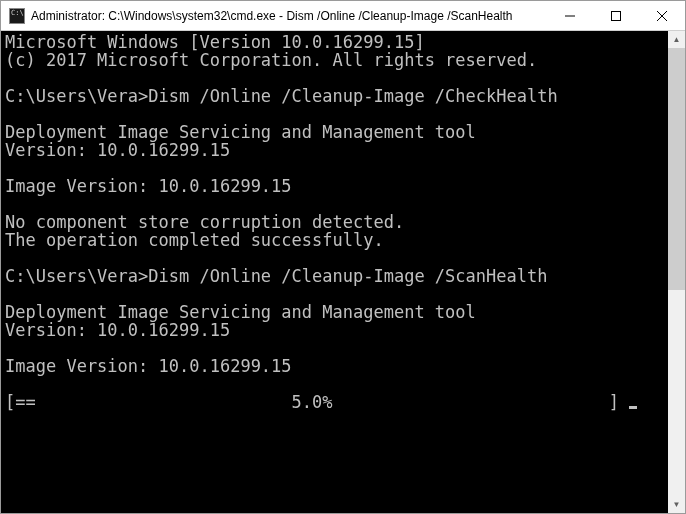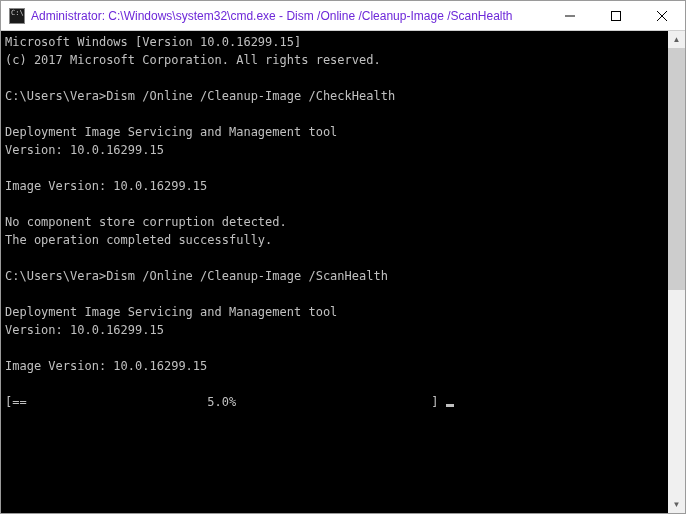--- a/index.html
+++ b/index.html
@@ -41,21 +41,21 @@
       top: 1px;
       left: 1px;
       font-size: 7px;
       color: #ccc;
       font-family: Consolas, monospace;
       line-height: 7px;
     }
     .titlebar-text {
       flex: 1;
       font-size: 12px;
-      color: #6d28d9;
+      color: #000000;
       white-space: nowrap;
       overflow: hidden;
     }
     .titlebar-controls {
       display: flex;
       height: 100%;
     }
     .tb-btn {
       width: 46px;
       height: 100%;
@@ -68,21 +68,21 @@
     .client {
       flex: 1;
       display: flex;
       background: #000;
     }
     .terminal {
       flex: 1;
       background: #000;
       color: #c0c0c0;
       font-family: Consolas, "Lucida Console", monospace;
-      font-size: 12px;
+      font-size: 17px;
       line-height: 18px;
       padding: 2px 4px;
       white-space: pre;
       overflow: hidden;
     }
     .scrollbar {
       width: 17px;
       background: #f0f0f0;
       position: relative;
       display: flex;

